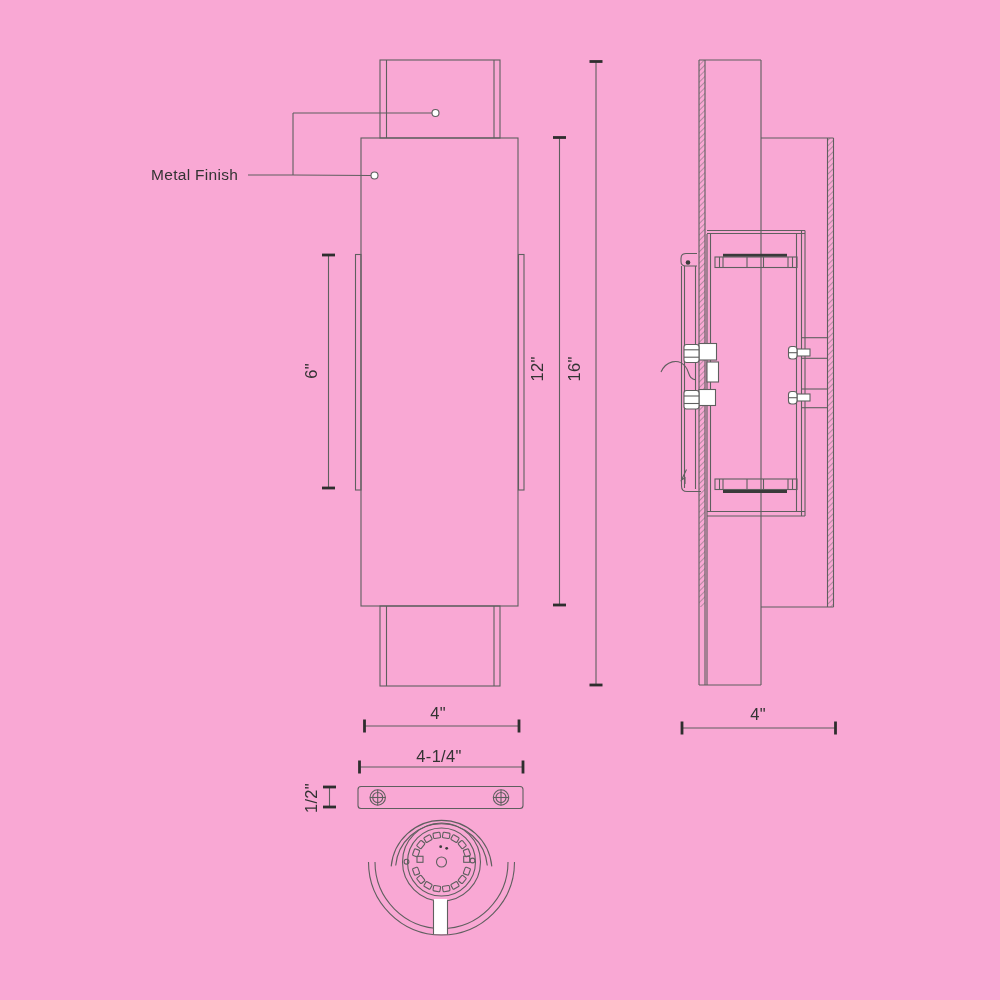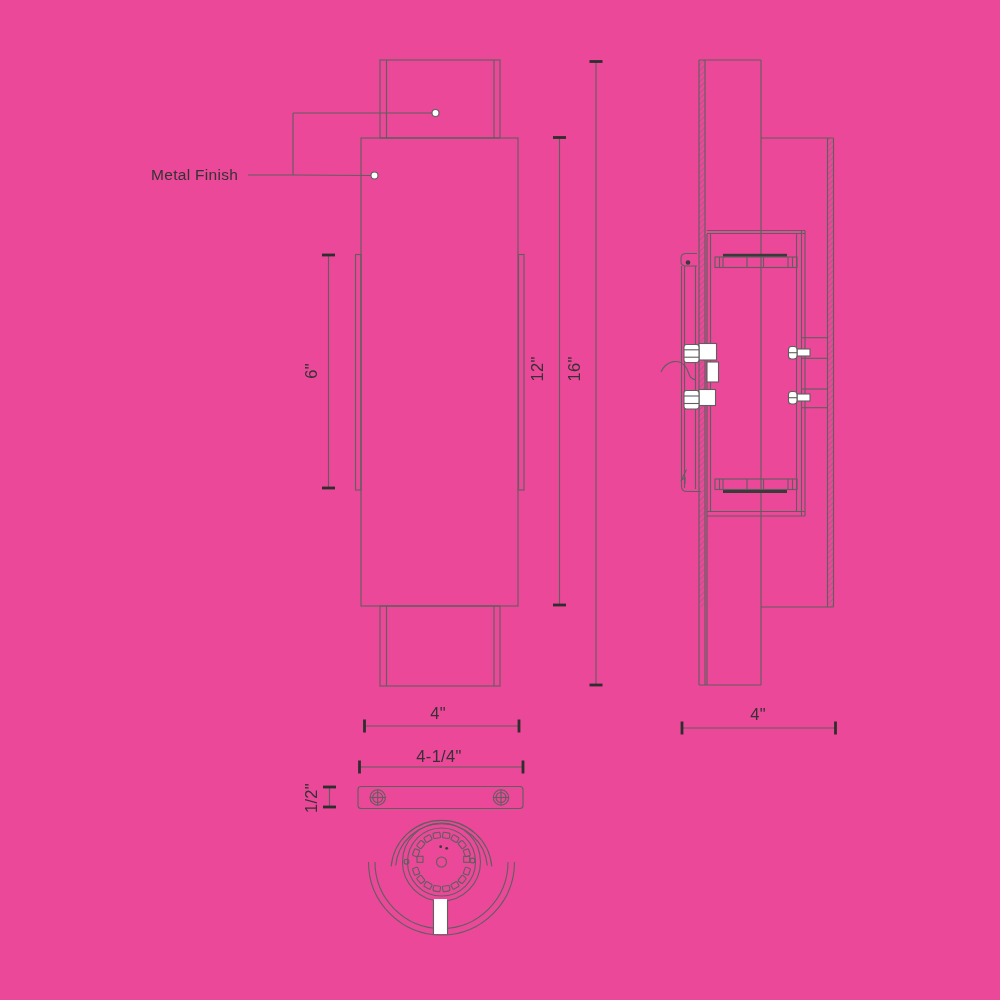--- a/index.html
+++ b/index.html
@@ -1,17 +1,17 @@
 <!DOCTYPE html>
 <html><head>
 <meta charset="utf-8">
 <style>
   html,body{margin:0;padding:0;background:#ffffff;}
   .canvas{
-    position:relative;width:1000px;height:1000px;background:#ec4899;overflow:hidden;
+    position:relative;width:1000px;height:1000px;background:#f9a8d4;overflow:hidden;
     font-family:"Liberation Sans", sans-serif;
   }
   svg{position:absolute;left:0;top:0;}
   .ln{fill:none;stroke:#5f5f5f;stroke-width:1.1px;}
   .lnw{fill:#ffffff;stroke:#5f5f5f;stroke-width:1.1px;}
   .tick{fill:none;stroke:#2e2e2e;stroke-width:2.8px;}
   .dark{fill:#3a3a3a;stroke:none;}
   .lbl{
     position:absolute;color:#333333;font-size:16.5px;letter-spacing:.3px;
     white-space:nowrap;transform:translate(-50%,-50%);

